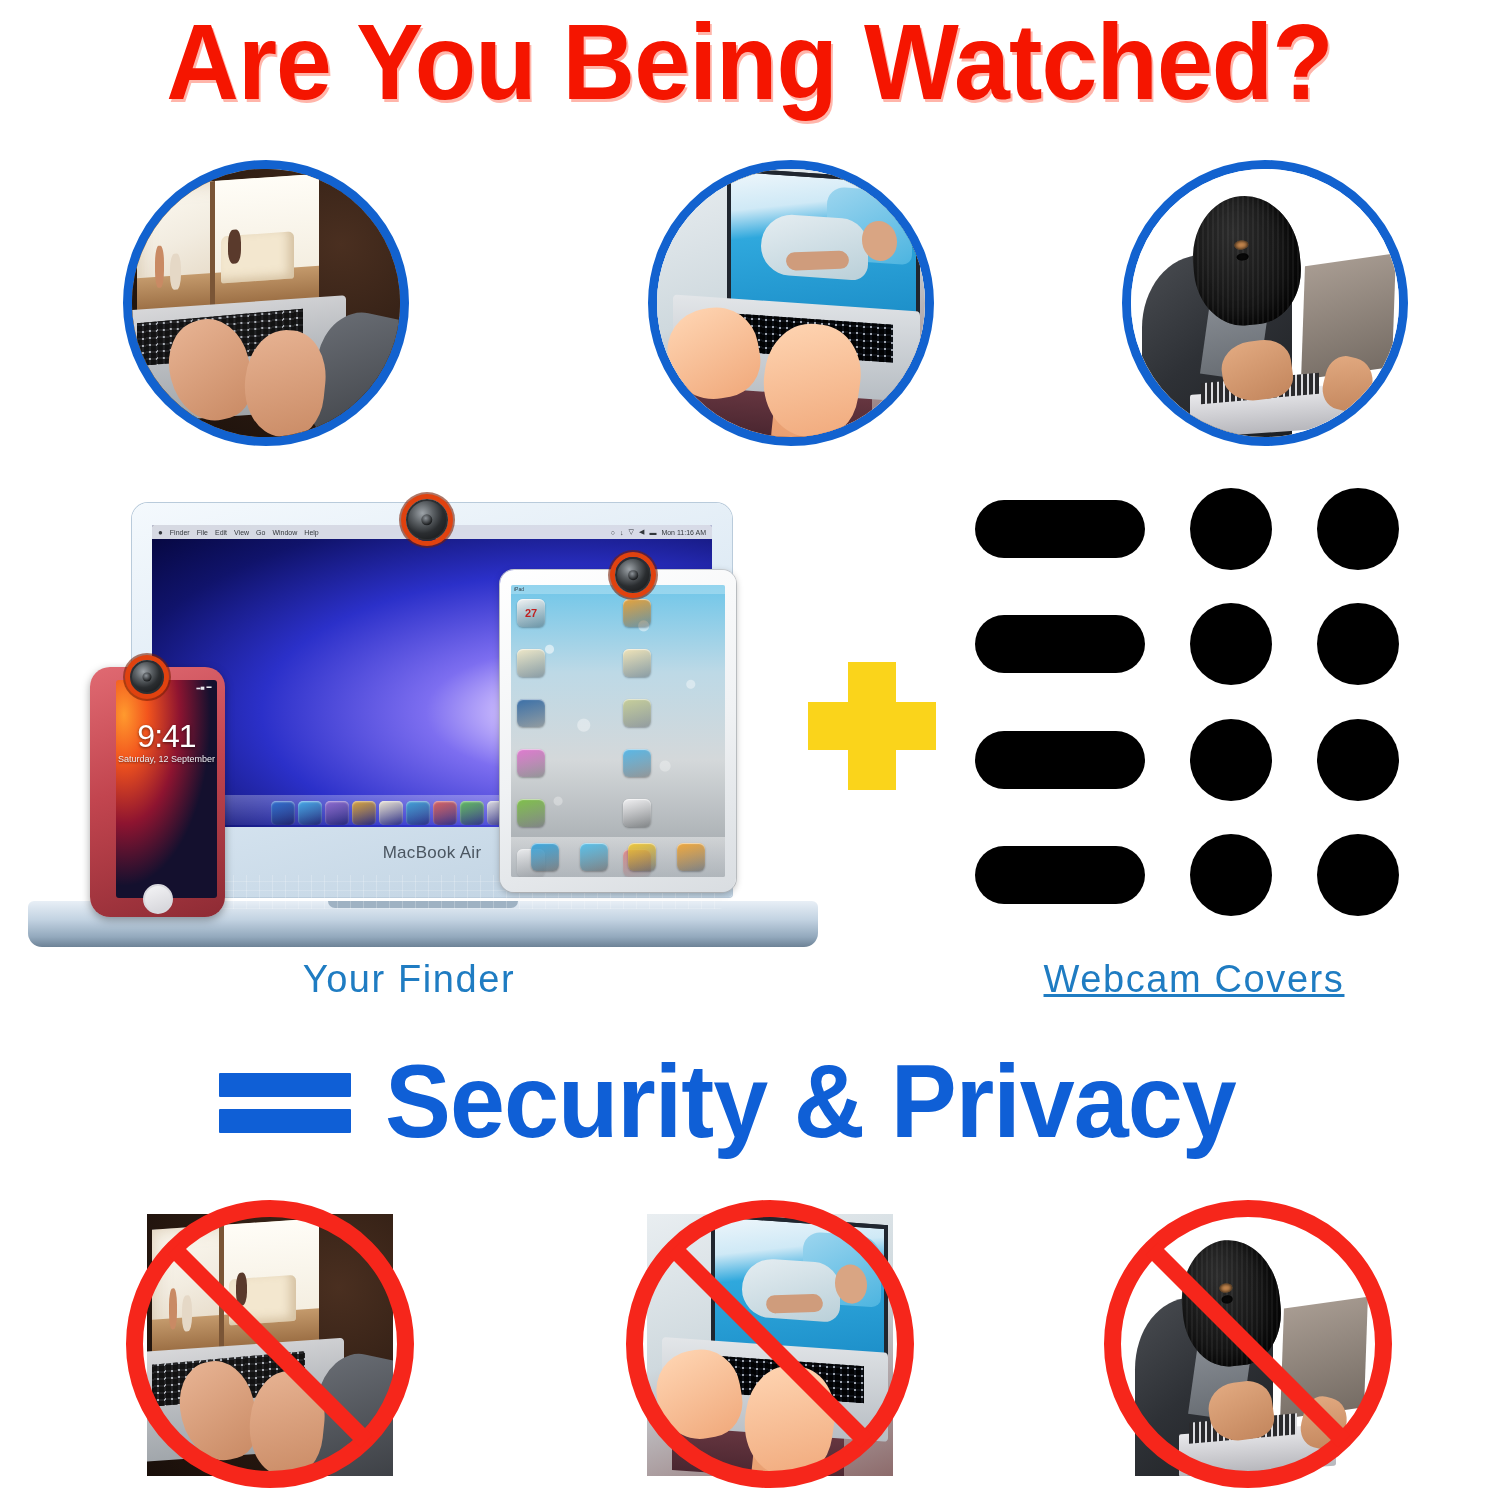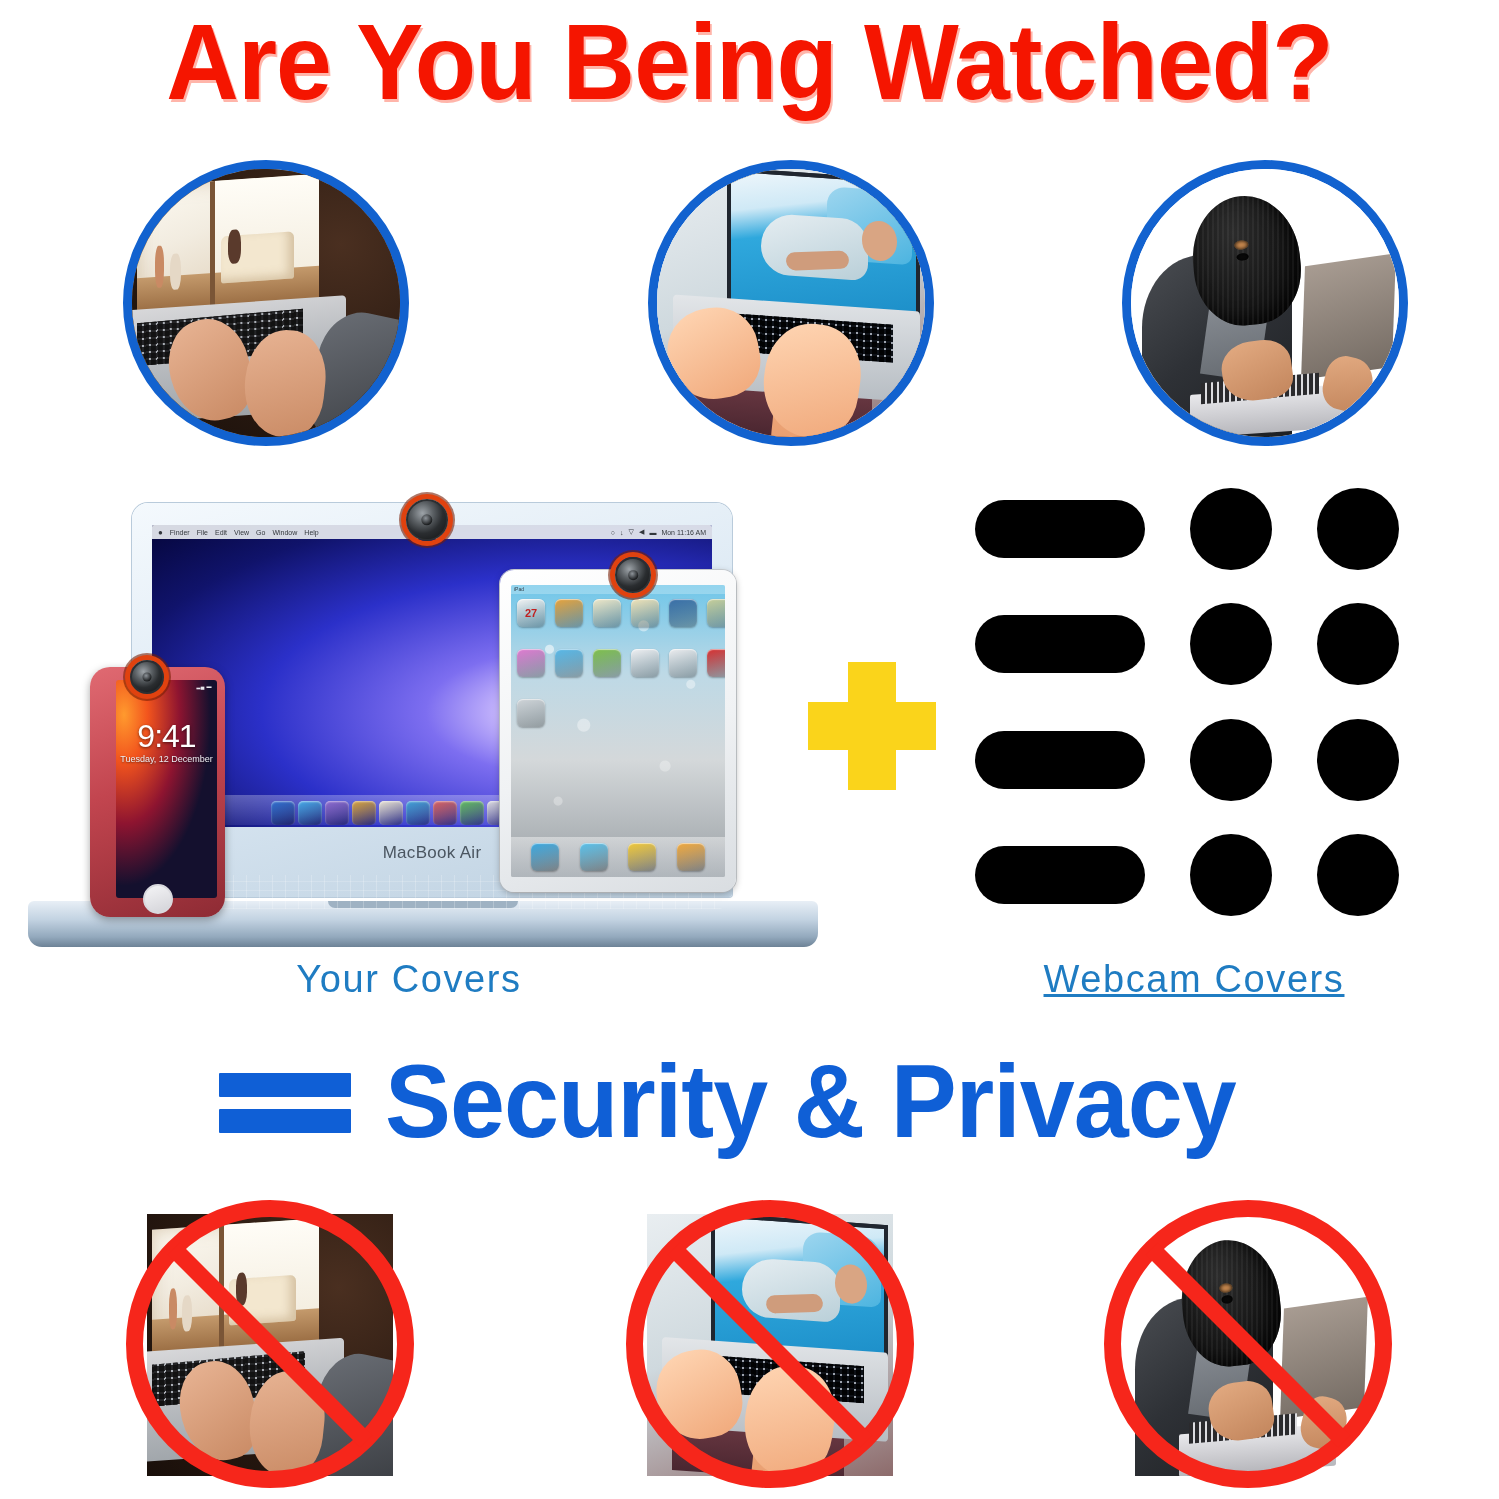--- a/index.html
+++ b/index.html
@@ -353,21 +353,21 @@
       radial-gradient(circle at 72% 62%, rgba(255,255,255,.3) 0 5px, rgba(0,0,0,0) 6px),
       radial-gradient(circle at 22% 74%, rgba(255,255,255,.3) 0 4px, rgba(0,0,0,0) 5px);
   }
   #ipad-statusbar {
     position:absolute; left:0; top:0; width:100%; height:9px;
     background: rgba(255,255,255,.25);
     font-size:5px; color:#35404a; padding-left:3px; line-height:9px;
   }
   #ipad-grid {
     position:absolute; left:6px; top:14px; right:6px;
-    display:grid; grid-template-columns: repeat(6, 1fr);
+    display:grid; grid-template-columns: repeat(2, 1fr);
     gap: 22px 10px;
   }
   #ipad-grid .app {
     width: 28px; height: 28px; border-radius: 6px;
     box-shadow: 0 1px 2px rgba(0,0,0,.3), inset 0 1px 1px rgba(255,255,255,.6);
     position:relative; overflow:hidden;
     font-size:11px; color:#fff; display:flex;
     align-items:center; justify-content:center; font-weight:bold;
   }
   #ipad-dock {
@@ -675,21 +675,21 @@
           <div class="app" style="background: linear-gradient(165deg, rgb(240, 200, 56), rgba(0, 0, 0, 0.3));"></div>
           <div class="app" style="background: linear-gradient(165deg, rgb(240, 168, 60), rgba(0, 0, 0, 0.3));"></div>
         </div>
     </div>
   </div>
 
   <div id="iphone">
     <div id="iphone-screen">
       <div id="iphone-status">▂▄ ▬</div>
       <div id="iphone-time">9:41</div>
-      <div id="iphone-date">Tuesday, 12 December</div>
+      <div id="iphone-date">Saturday, 12 September</div>
     </div>
     <div id="iphone-home"></div>
   </div>
 
   <div class="cam-ring" id="cam-mac"></div>
   <div class="cam-ring" id="cam-ipad"></div>
   <div class="cam-ring" id="cam-phone"></div>
 </div>
 
 <div id="plus-sign">
@@ -705,21 +705,21 @@
     <div class="cover-dot" style="background: rgb(0, 0, 0);"></div>
     <div class="cover-dot" style="background: rgb(0, 0, 0);"></div>
     <div class="cover-pill" style="background: rgb(0, 0, 0);"></div>
     <div class="cover-dot" style="background: rgb(0, 0, 0);"></div>
     <div class="cover-dot" style="background: rgb(0, 0, 0);"></div>
     <div class="cover-pill" style="background: rgb(0, 0, 0);"></div>
     <div class="cover-dot" style="background: rgb(0, 0, 0);"></div>
     <div class="cover-dot" style="background: rgb(0, 0, 0);"></div>
   </div>
 
-<div class="group-label" id="label-devices" style="color: rgb(31, 124, 194);">Your Covers</div>
+<div class="group-label" id="label-devices" style="color: rgb(31, 124, 194);">Your Finder</div>
 <div class="group-label" id="label-covers" style="color: rgb(31, 124, 194);">Webcam Covers</div>
 
 <div id="security-line">
   <div id="equals-sign">
     <div class="eq e1" style="background: rgb(15, 95, 214);"></div>
     <div class="eq e2" style="background: rgb(15, 95, 214);"></div>
   </div>
   <div id="security-text" style="color: rgb(15, 95, 214);">Security &amp; Privacy</div>
 </div>
 

